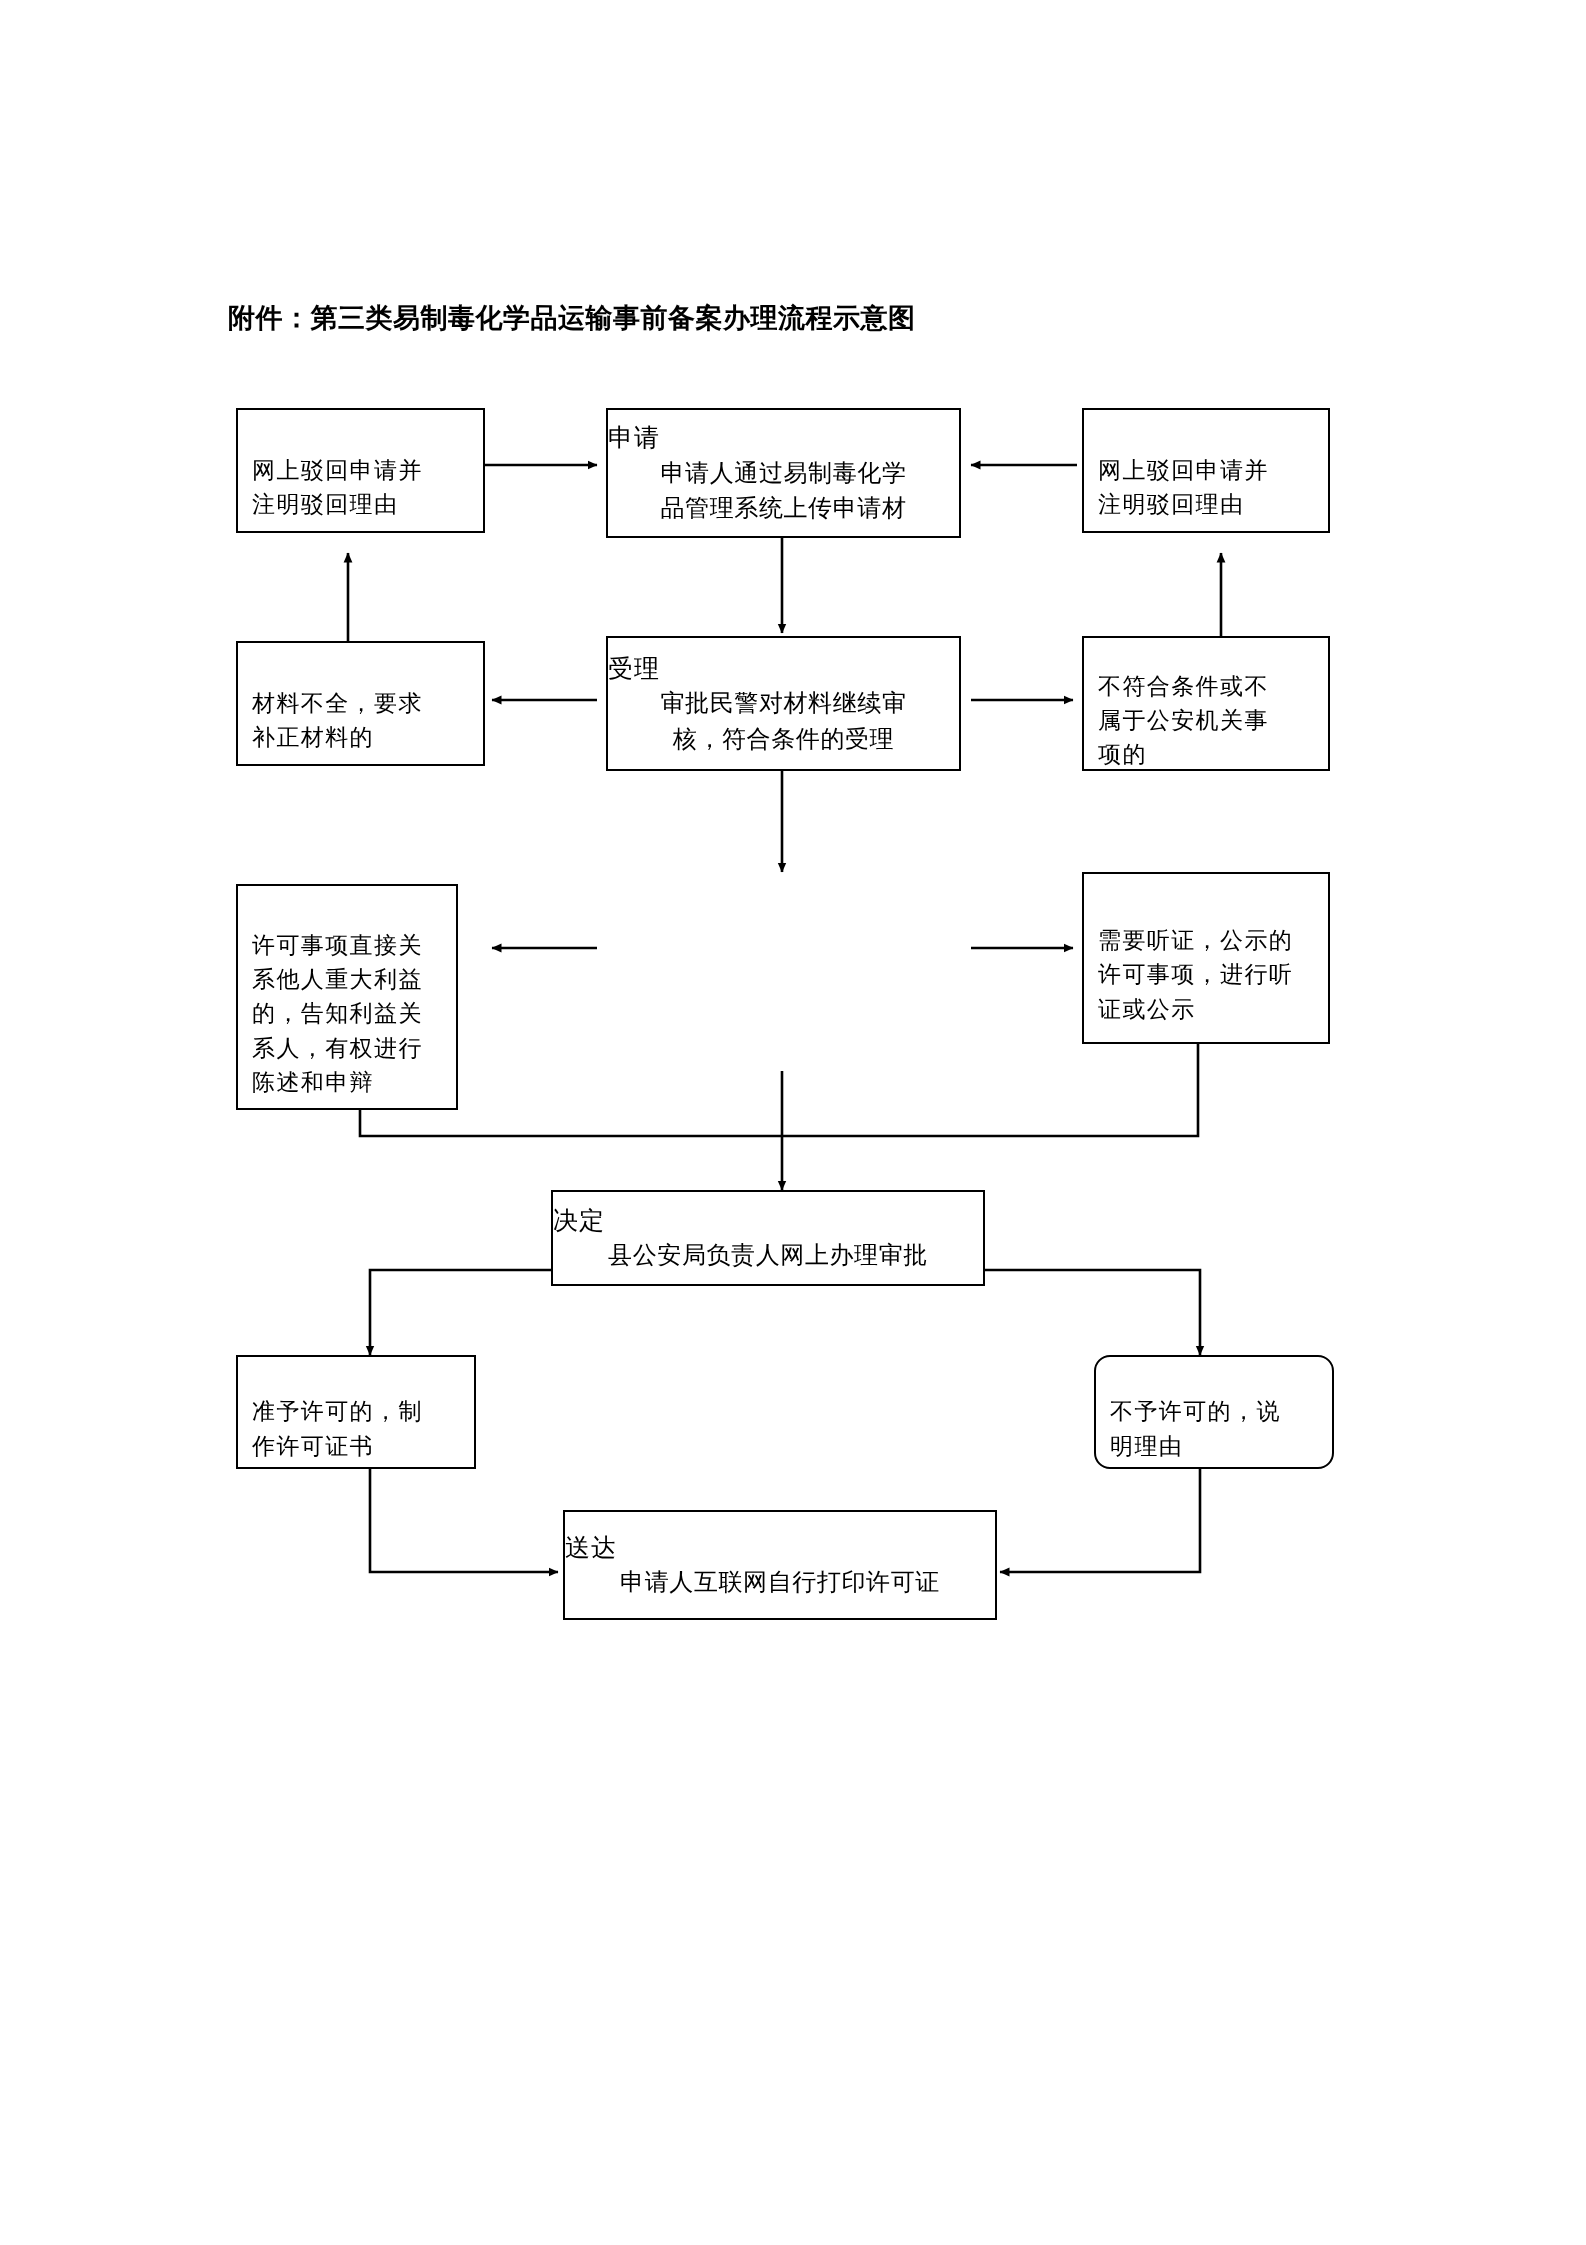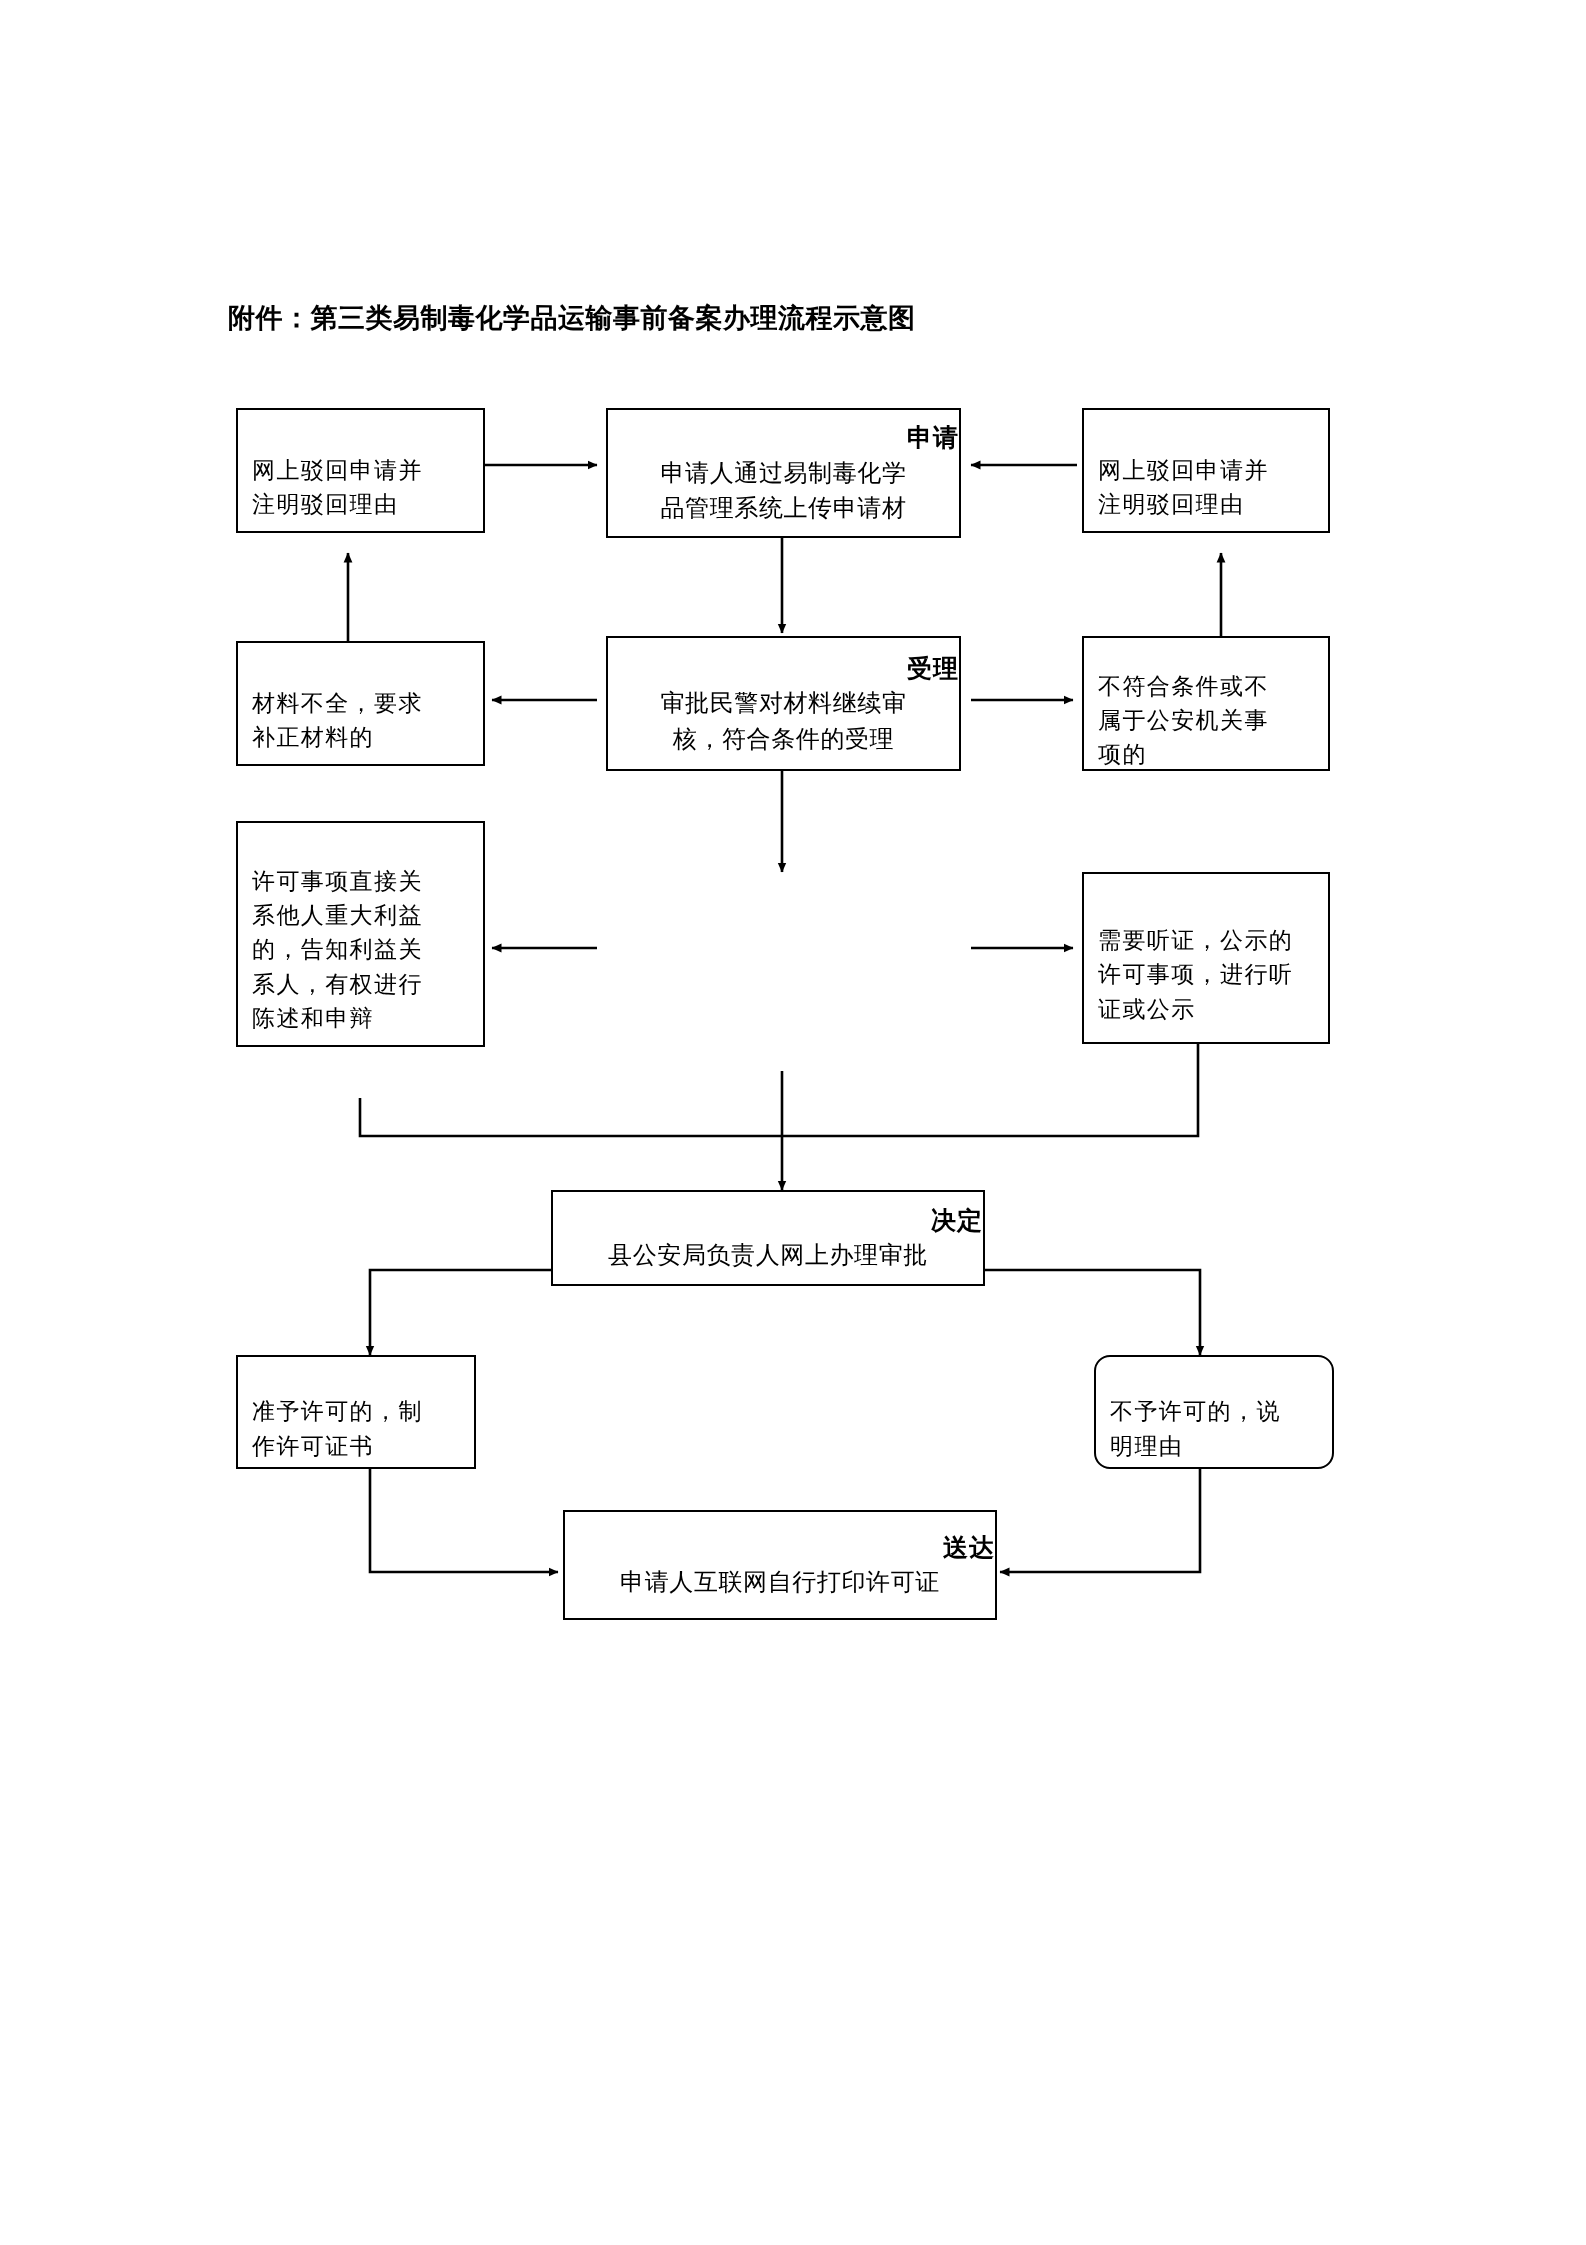--- a/index.html
+++ b/index.html
@@ -32,22 +32,22 @@
     position: absolute;
     box-sizing: border-box;
     border: 2.5px solid #000000;
     background: #ffffff;
     display: flex;
     flex-direction: column;
     justify-content: center;
     z-index: 5;
   }
   .node .hdr {
-    text-align: right;
-    font-weight: bold;
+    text-align: left;
+    font-weight: normal;
     font-size: 25px;
     line-height: 1.45;
     font-family: "Liberation Sans", "DejaVu Sans", sans-serif;
     letter-spacing: 1px;
   }
   .node .body {
     font-size: 24px;
     line-height: 1.48;
     text-align: left;
     padding: 0 12px;
@@ -164,21 +164,21 @@
   </div>
 
   <div class="node side small" style="left:1082px; top:636px; width:248px; height:135px;">
     <div class="body">
       <div>不符合条件或不</div>
       <div>属于公安机关事</div>
       <div>项的</div>
     </div>
   </div>
 
-  <div class="node side small" style="left:236px; top:821px; width:249px; height:226px;font-family:Liberation Mono, monospace;">
+  <div class="node side small" style="left:236px; top:884px; width:222px; height:226px;">
     <div class="body">
       <div>许可事项直接关</div>
       <div>系他人重大利益</div>
       <div>的，告知利益关</div>
       <div>系人，有权进行</div>
       <div>陈述和申辩</div>
     </div>
   </div>
 
 

